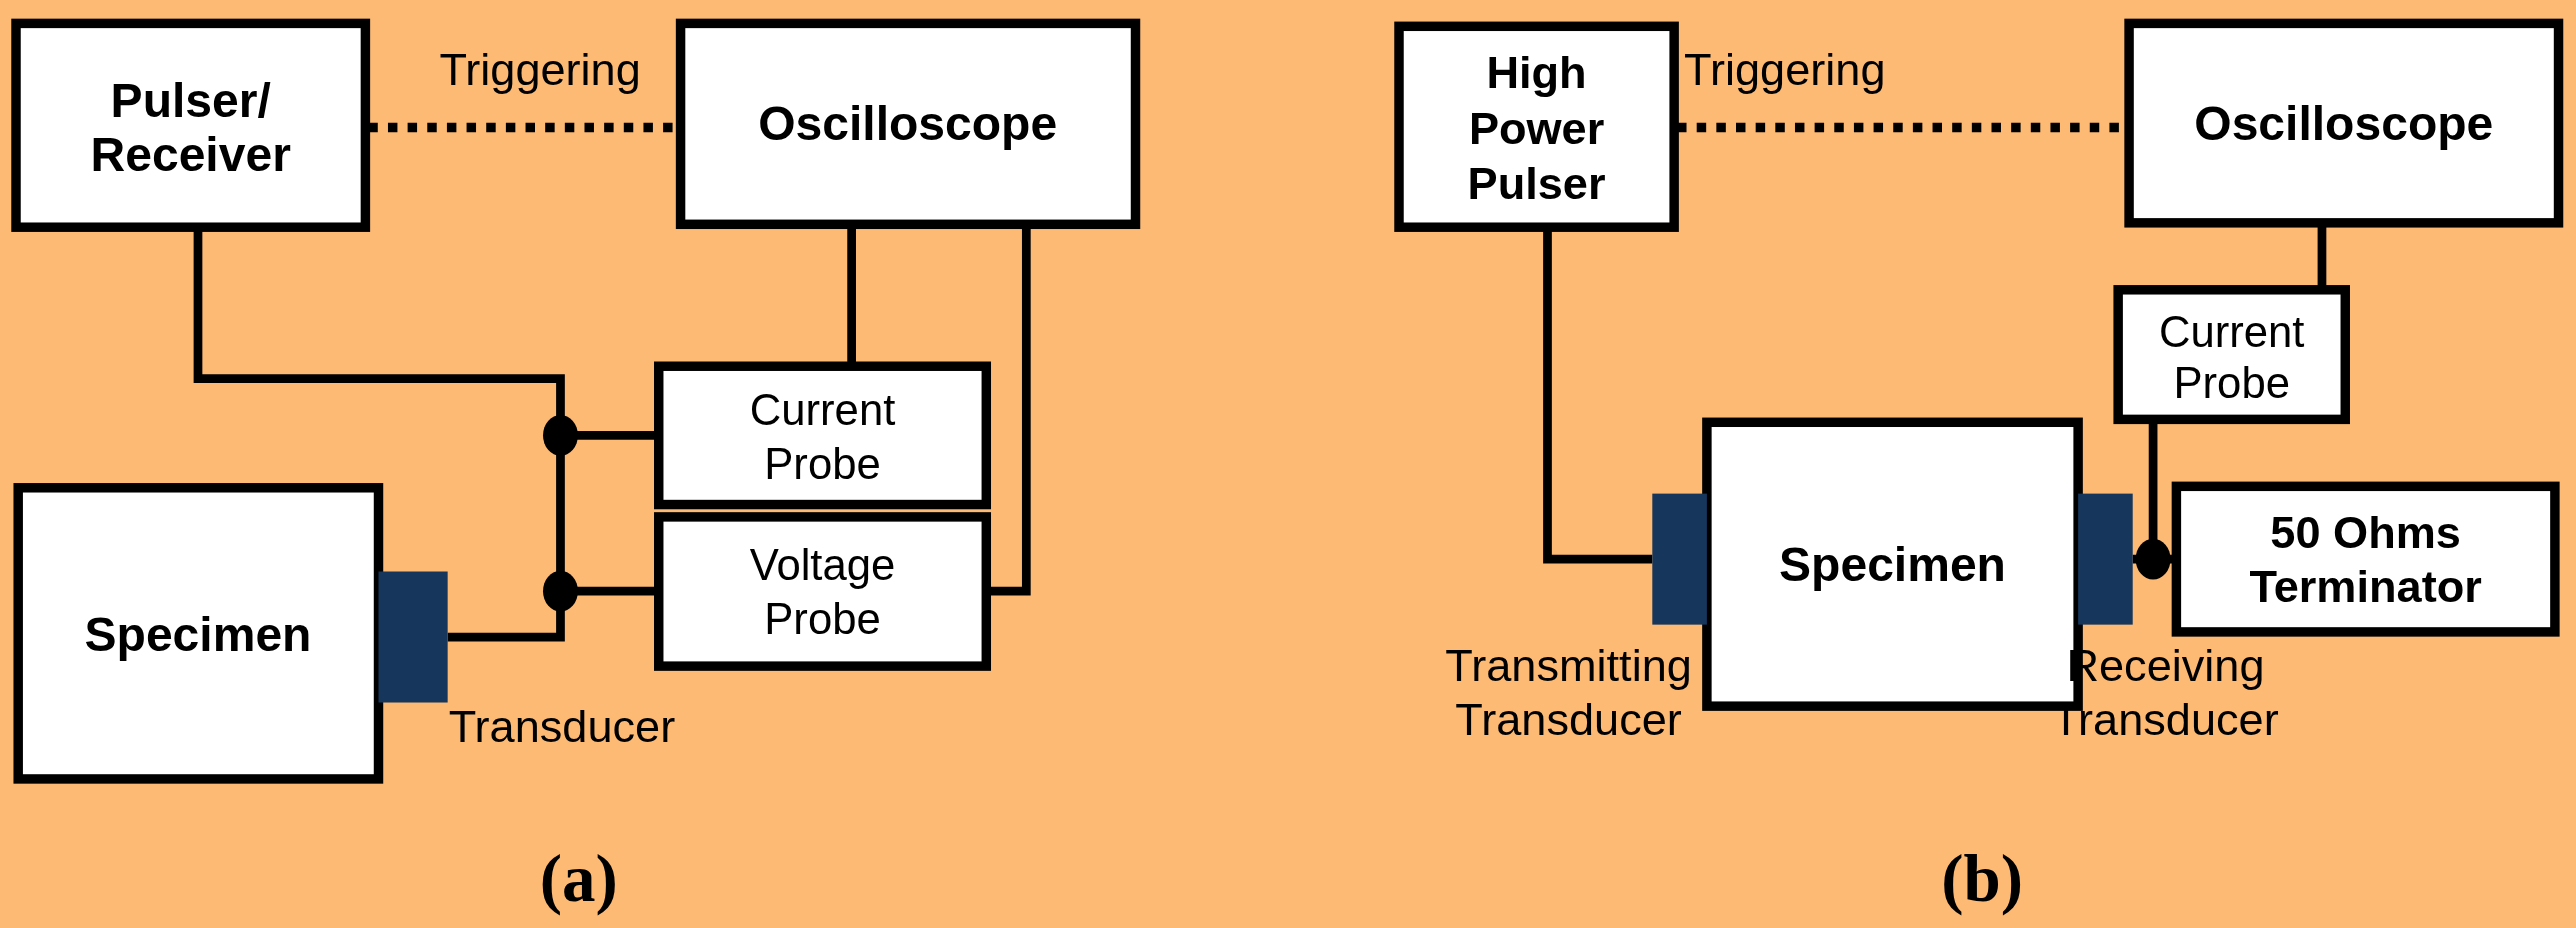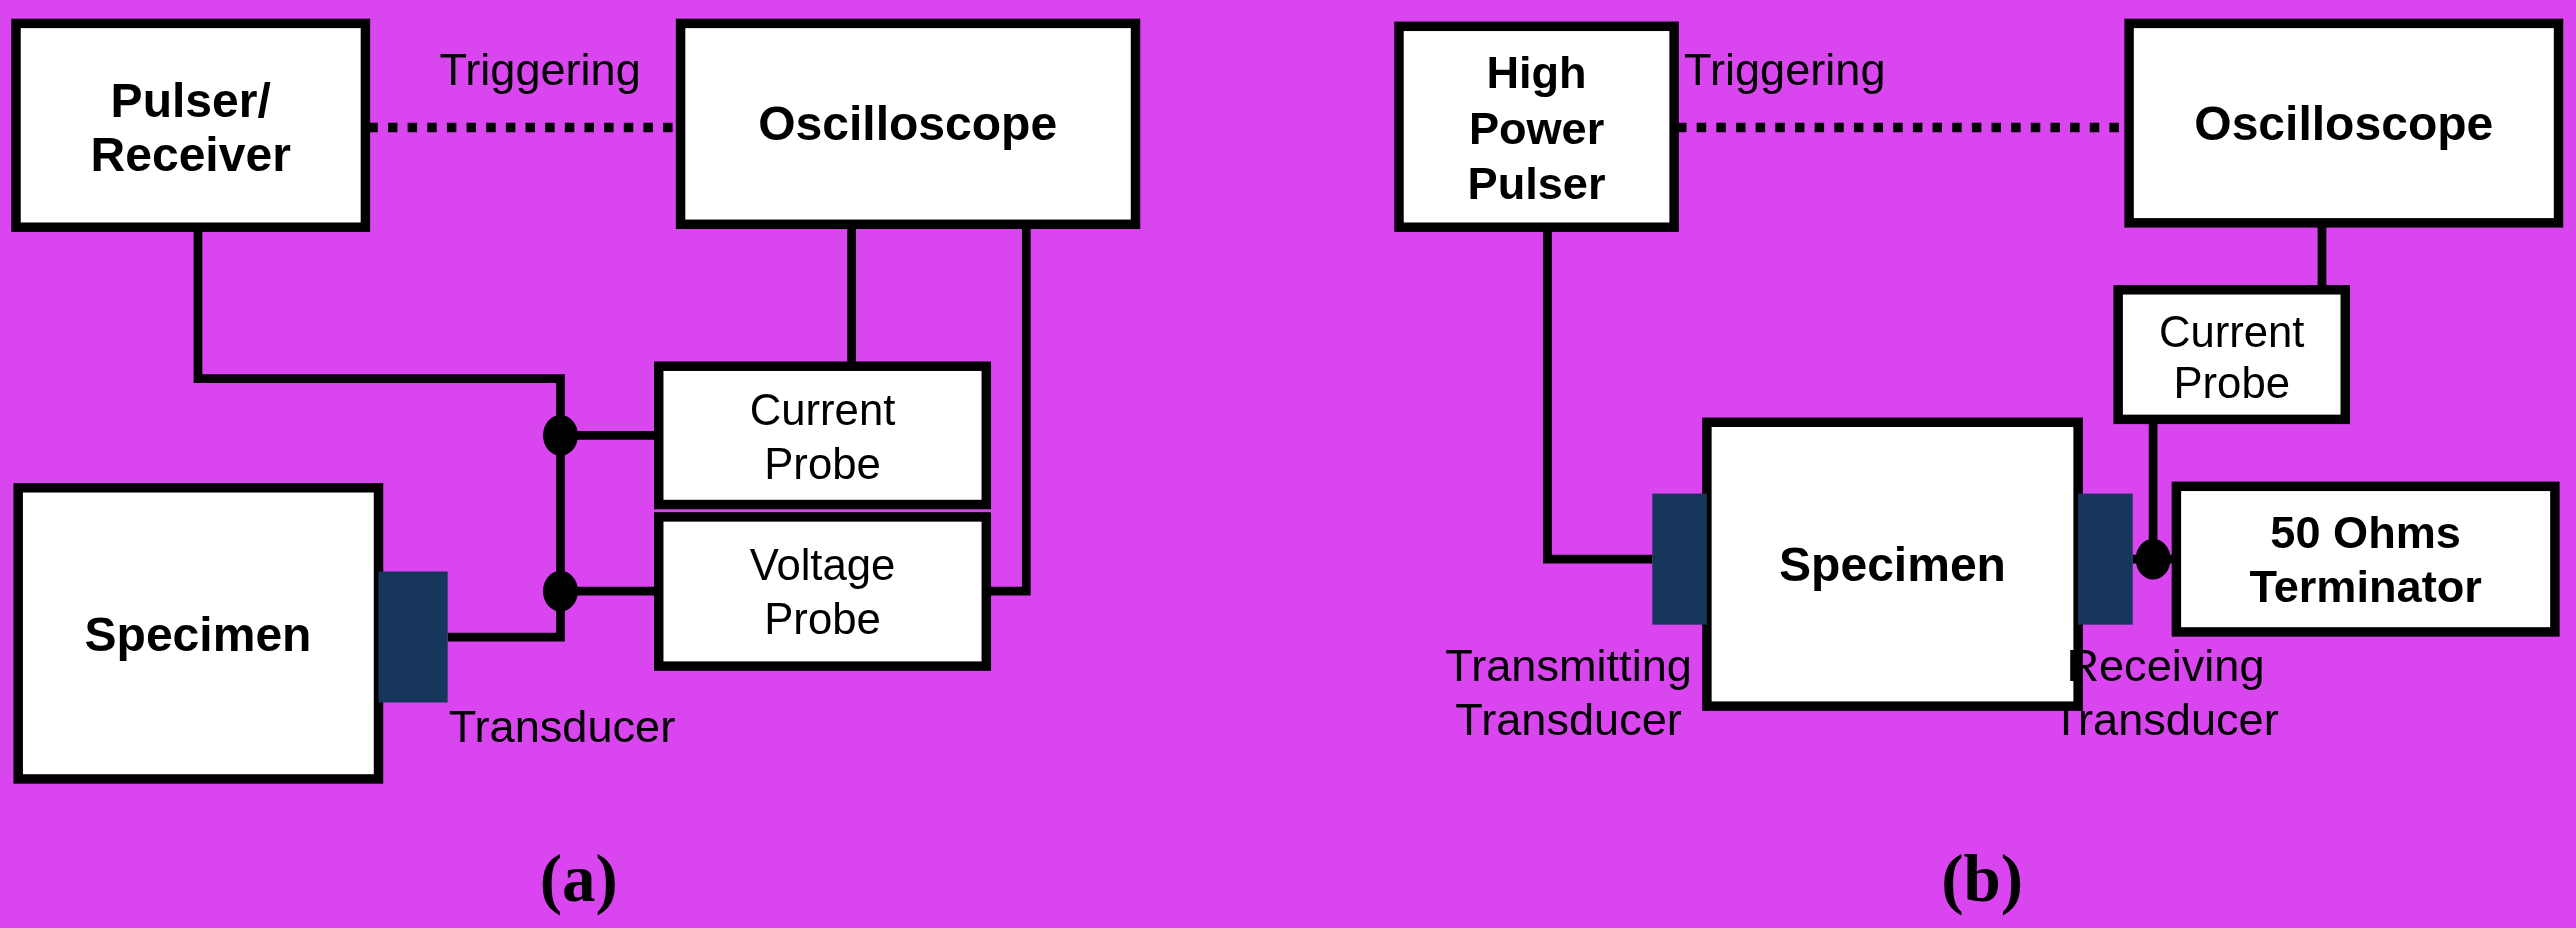--- a/index.html
+++ b/index.html
@@ -4,21 +4,21 @@
 <style>
   html, body {
     margin: 0;
     padding: 0;
     background: #ffffff;
   }
   .figure-canvas {
     position: relative;
     width: 2576px;
     height: 929px;
-    background: #d946ef;
+    background: #fdba74;
     font-family: "Liberation Sans", sans-serif;
   }
   svg { display: block; }
   text {
     font-family: "Liberation Sans", sans-serif;
     fill: #000000;
   }
   .box-label-bold {
     font-size: 66px;
     font-weight: bold;

